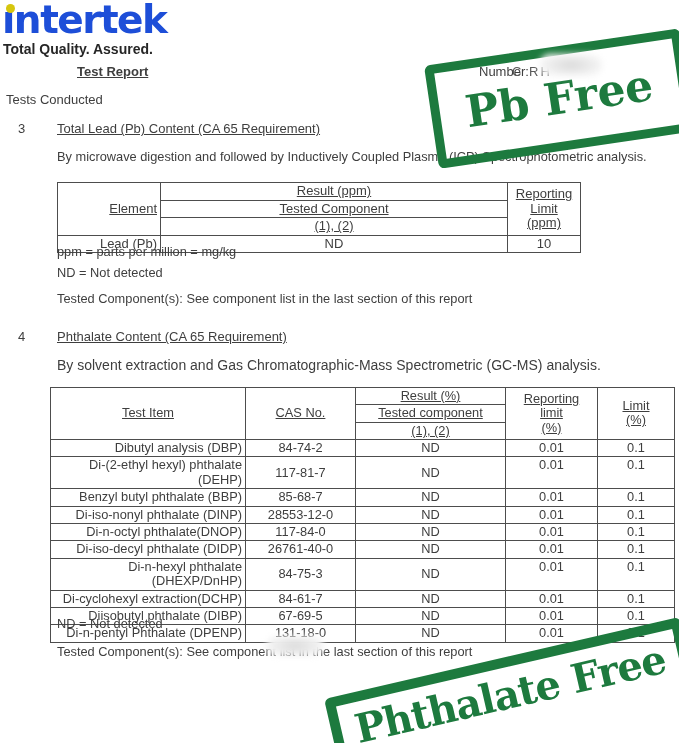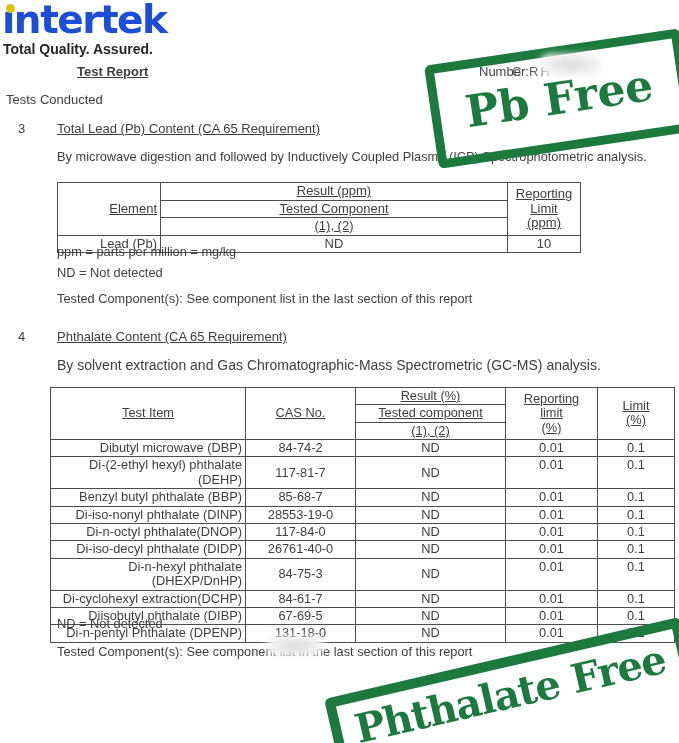--- a/index.html
+++ b/index.html
@@ -148,21 +148,21 @@
     </tr>
     <tr>
       <td><span class="uline">Tested component</span></td>
     </tr>
     <tr>
       <td><span class="uline">(1), (2)</span></td>
     </tr>
   </tbody>
   <tbody>
       <tr>
-        <td class="left">Dibutyl microwave (DBP)</td>
+        <td class="left">Dibutyl analysis (DBP)</td>
         <td>84-74-2</td>
         <td>ND</td>
         <td>0.01</td>
         <td>0.1</td>
       </tr>
       <tr class="tall">
         <td class="left">Di-(2-ethyl hexyl) phthalate (DEHP)</td>
         <td>117-81-7</td>
         <td>ND</td>
         <td class="vtop">0.01</td>
@@ -170,21 +170,21 @@
       </tr>
       <tr>
         <td class="left">Benzyl butyl phthalate (BBP)</td>
         <td>85-68-7</td>
         <td>ND</td>
         <td>0.01</td>
         <td>0.1</td>
       </tr>
       <tr>
         <td class="left">Di-iso-nonyl phthalate (DINP)</td>
-        <td>28553-19-0</td>
+        <td>28553-12-0</td>
         <td>ND</td>
         <td>0.01</td>
         <td>0.1</td>
       </tr>
       <tr>
         <td class="left">Di-n-octyl phthalate(DNOP)</td>
         <td>117-84-0</td>
         <td>ND</td>
         <td>0.01</td>
         <td>0.1</td>

